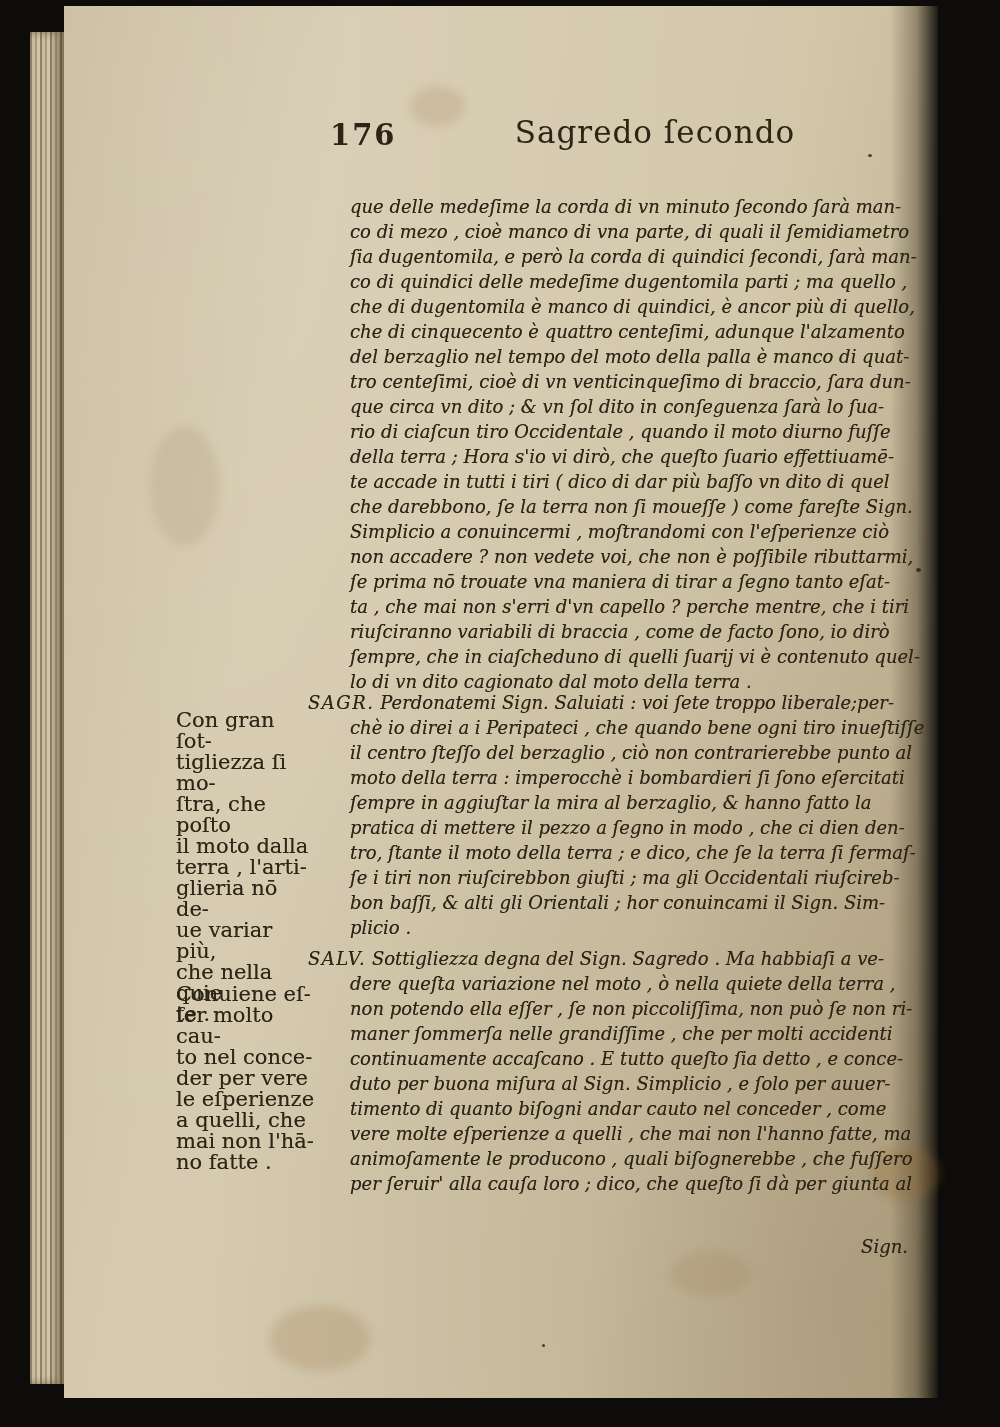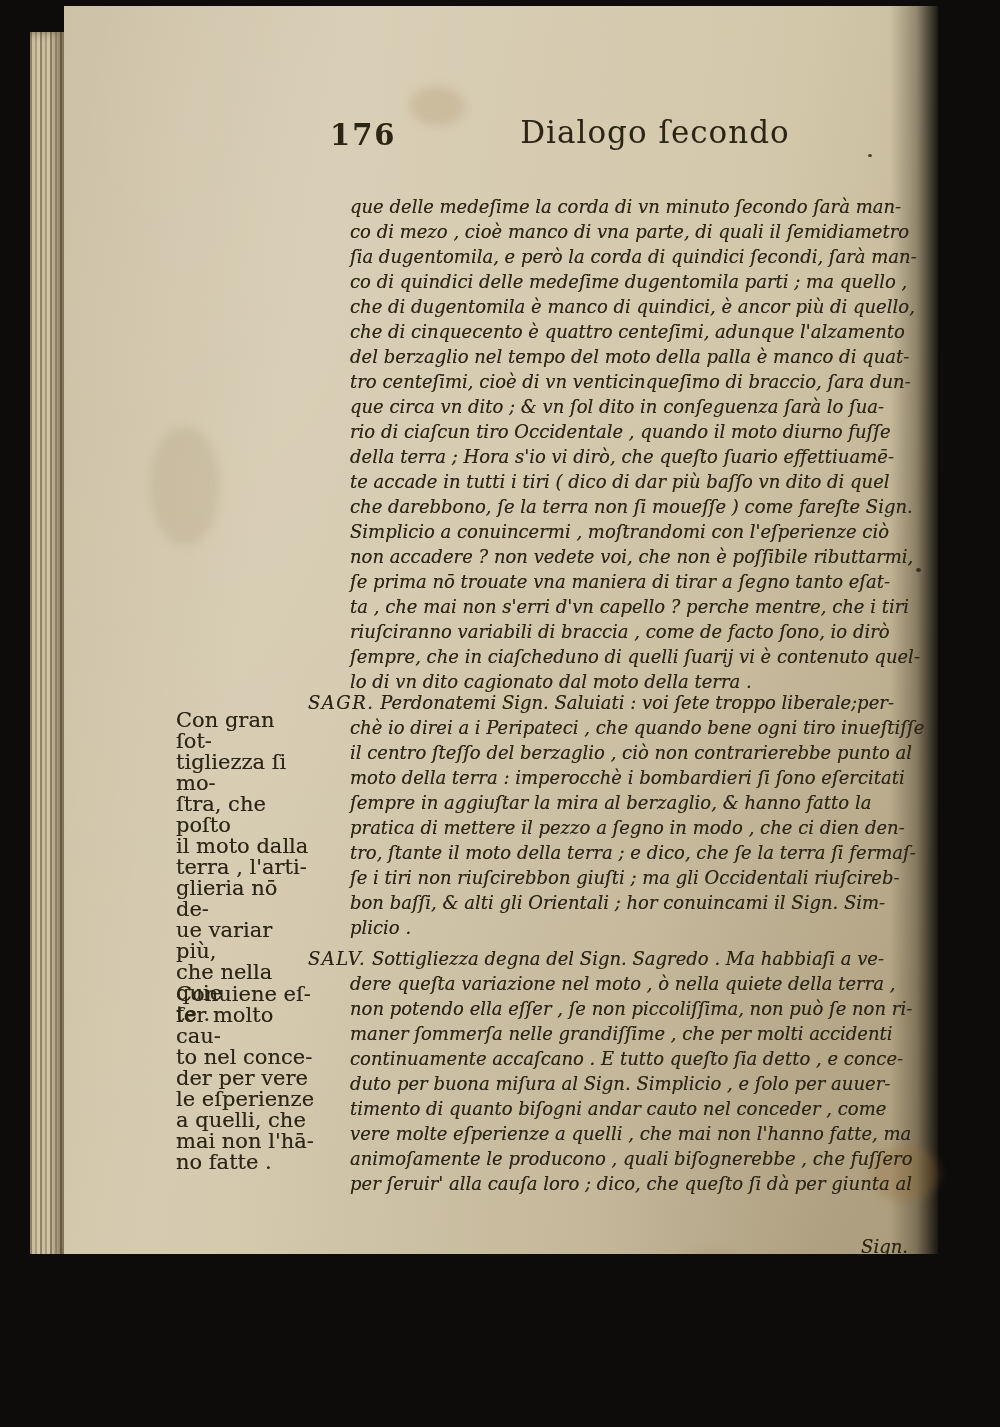--- a/index.html
+++ b/index.html
@@ -1,17 +1,17 @@
 <!DOCTYPE html>
 <html><head>
 <meta charset="utf-8">
 <style>
   html,body { margin:0; padding:0; background:#0d0c0a; }
   .scan {
-    position:relative; width:1000px; height:1254px;
+    position:relative; width:1000px; height:1427px;
     background:#0d0c0a; overflow:hidden;
     font-family:"DejaVu Serif", serif;
   }
   .paper {
     position:absolute; left:30px; top:6px; width:908px; height:1392px;
     background:
       radial-gradient(ellipse at 18% 8%, rgba(255,255,255,.10), transparent 60%),
       radial-gradient(ellipse at 88% 92%, rgba(90,70,40,.20), transparent 55%),
       linear-gradient(100deg, #c7ba9c 0%, #d6cbb0 28%, #d3c7aa 68%, #b9ab8a 100%);
   }
@@ -85,21 +85,21 @@
     <div class="stain s2"></div>
     <div class="stain s3"></div>
     <div class="stain s4"></div>
     <div class="stain s5"></div>
     <div class="speck k1"></div>
     <div class="speck k2"></div>
     <div class="speck k3"></div>
 
     <div class="page-number ink">176</div>
 
-    <div class="header-title ink">Dialogo ſecondo</div>
+    <div class="header-title ink">Sagredo ſecondo</div>
 
     <div class="para1 text ink">
       <span class="lines">que delle medeſime la corda di vn minuto ſecondo ſarà man-
 co di mezo , cioè manco di vna parte, di quali il ſemidiametro
 ſia dugentomila, e però la corda di quindici ſecondi, ſarà man-
 co di quindici delle medeſime dugentomila parti ; ma quello ,
 che di dugentomila è manco di quindici, è ancor più di quello,
 che di cinquecento è quattro centeſimi, adunque l'alzamento
 del berzaglio nel tempo del moto della palla è manco di quat-
 tro centeſimi, cioè di vn venticinqueſimo di braccio, ſara dun-

